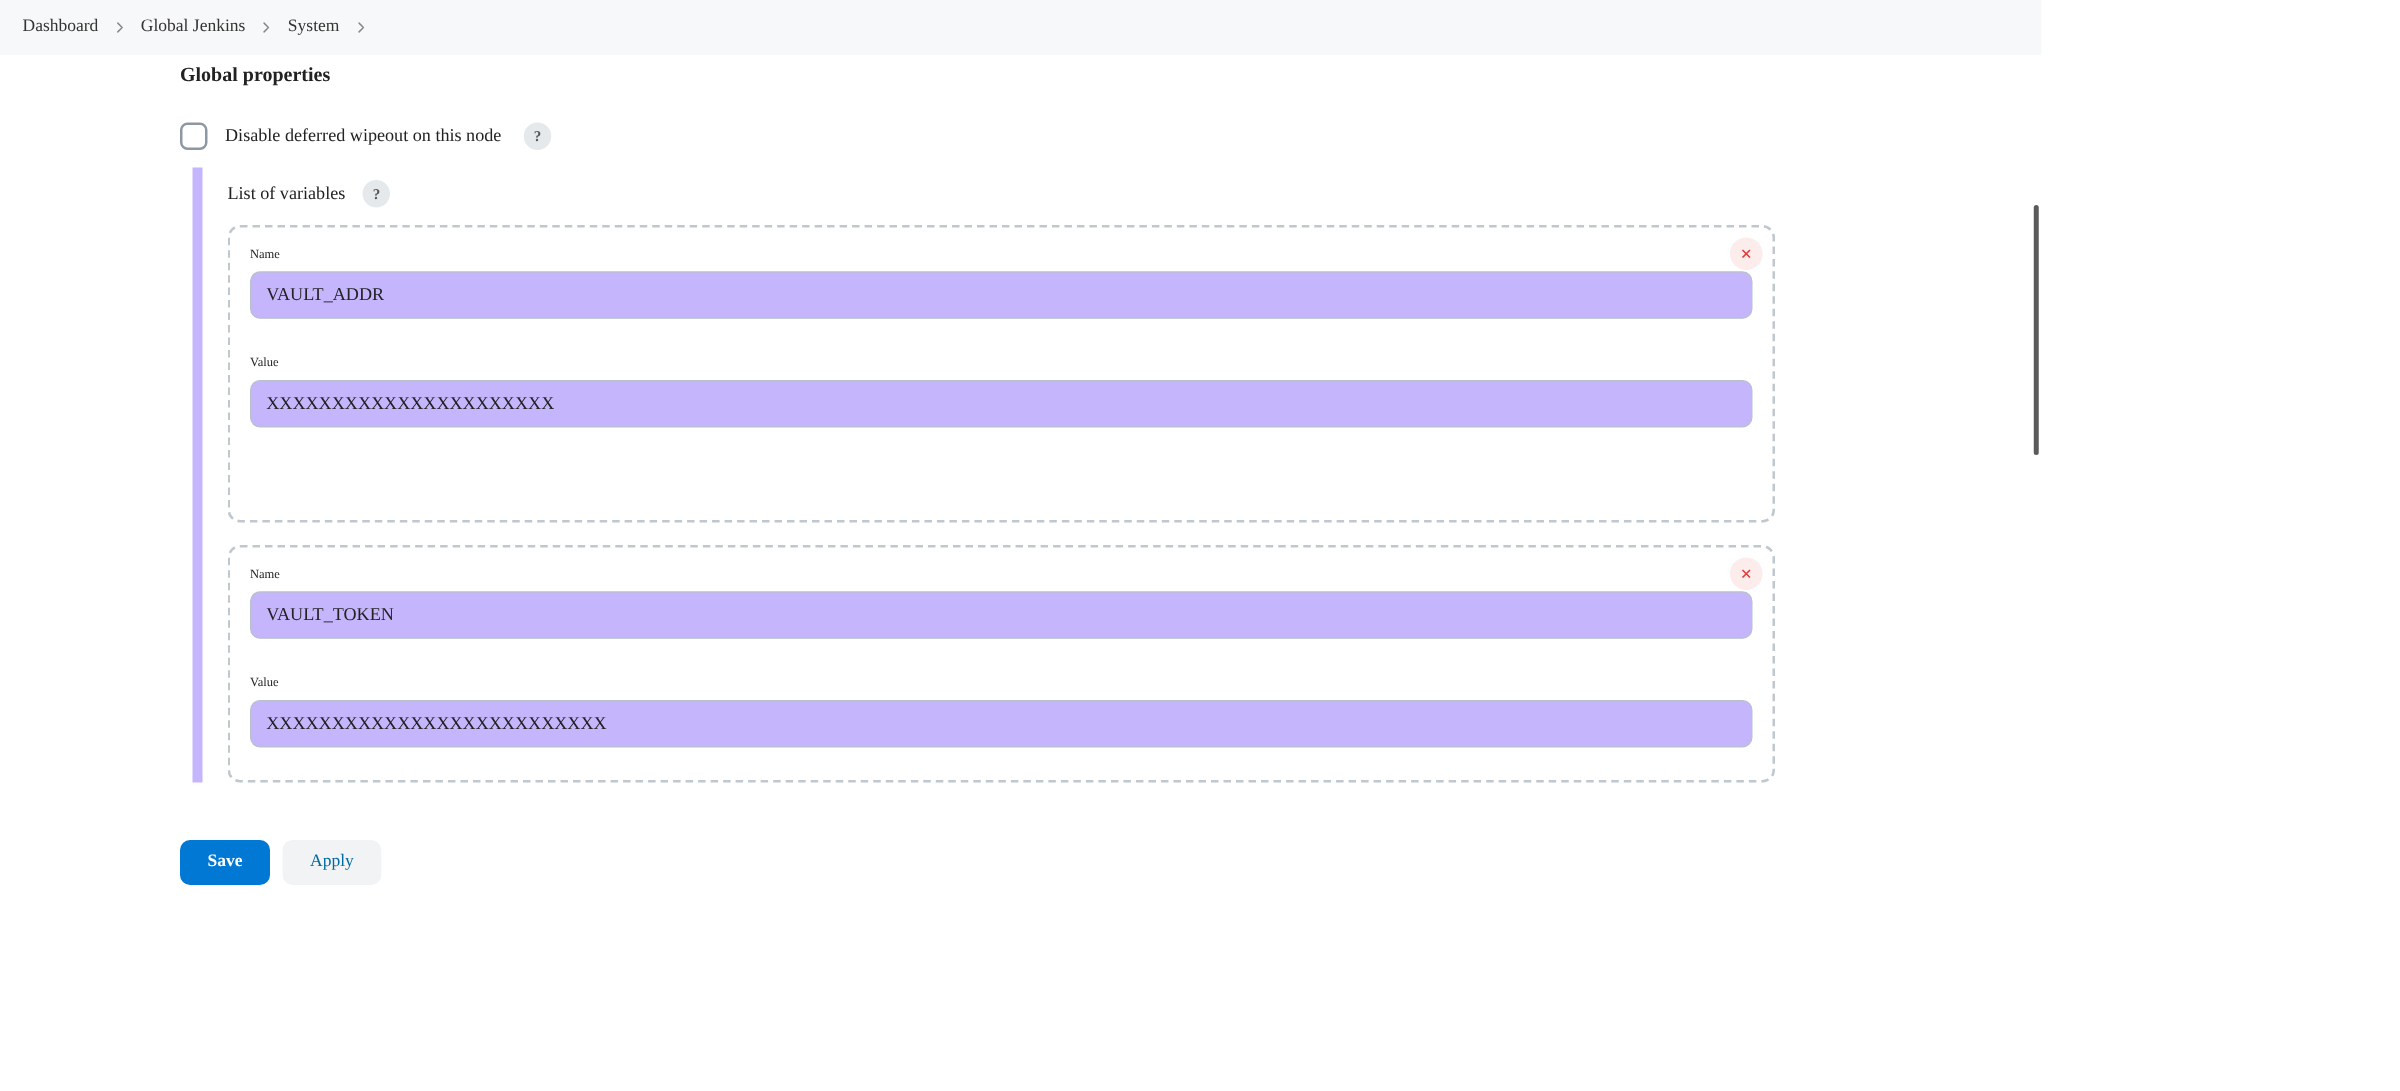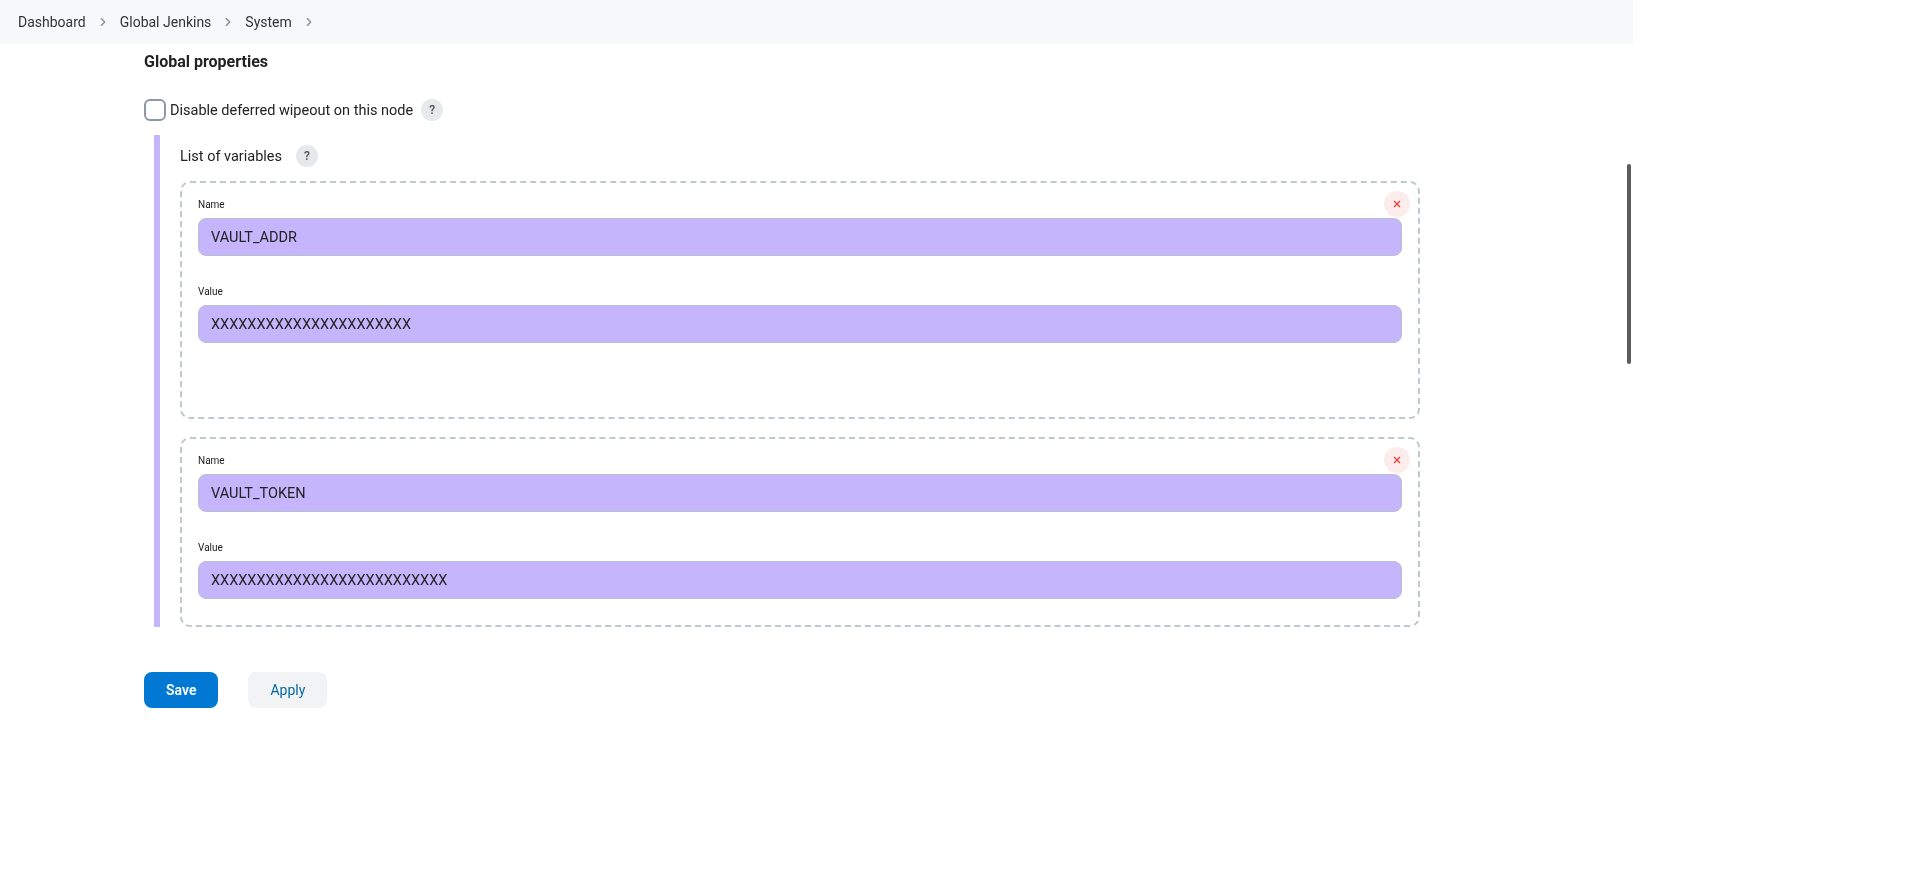--- a/index.html
+++ b/index.html
@@ -5,21 +5,21 @@
   * { box-sizing: border-box; }
   html, body {
     margin: 0; padding: 0;
     font-family: -apple-system, BlinkMacSystemFont, "Segoe UI", Roboto, "Helvetica Neue", Arial, sans-serif;
     font-size: 14px;
     color: #222;
     background: #fff;
     height: 100%;
     overflow: hidden;
   }
-  .viewport { width: 1633px; height: 873px; position: relative; }
+  .viewport { width: 1633px; height: 873px; position: relative; font-family: Liberation Serif, serif; }
 
   
   .breadcrumb-bar {
     height: 44px;
     background: #f7f8f9;
     display: flex;
     align-items: center;
     padding: 0 16px;
   }
   .breadcrumb-item {
@@ -60,21 +60,21 @@
   .section-title {
     font-weight: 700;
     font-size: 16px;
     padding-top: 8px;
     padding-bottom: 28px;
   }
 
   .check-row {
     display: flex;
     align-items: center;
-    gap: 4px;
+    gap: 14px;
     padding-bottom: 14px;
   }
   .jchk {
     width: 22px; height: 22px;
     border-radius: 6px;
     display: inline-flex; align-items: center; justify-content: center;
     flex: 0 0 auto;
   }
   .jchk.unchecked { background: #fff; border: 2px solid #8e98a3; }
   .jchk.checked   { background: #0d3b66; border: 2px solid #0d3b66; }
@@ -83,21 +83,21 @@
   .help-chip {
     width: 22px; height: 22px; border-radius: 11px;
     background: #e6e9ec; color: #555;
     display: inline-flex; align-items: center; justify-content: center;
     font-size: 12px; font-weight: 600;
     margin-left: 4px;
   }
 
   .nested-block {
     margin-left: 10px;
-    border-left: 6px solid #c4b5fd;
+    border-left: 8px solid #c4b5fd;
     padding-left: 20px;
     padding-top: 10px;
   }
   .nested-label-row {
     display: flex; align-items: center; gap: 10px;
     padding-bottom: 14px;
   }
   .nested-label { font-size: 14.5px; }
 
   .var-card {
@@ -133,21 +133,21 @@
 
   
   .footer-bar {
     position: absolute;
     left: 0; right: 0; bottom: 150px;
     height: 66px;
     background: #fff;
     display: flex;
     align-items: center;
     padding-left: 144px;
-    gap: 30px;
+    gap: 10px;
   }
   .btn {
     height: 36px;
     padding: 0 22px;
     border-radius: 8px;
     font-size: 14px;
     border: none;
     cursor: pointer;
     font-family: inherit;
   }

